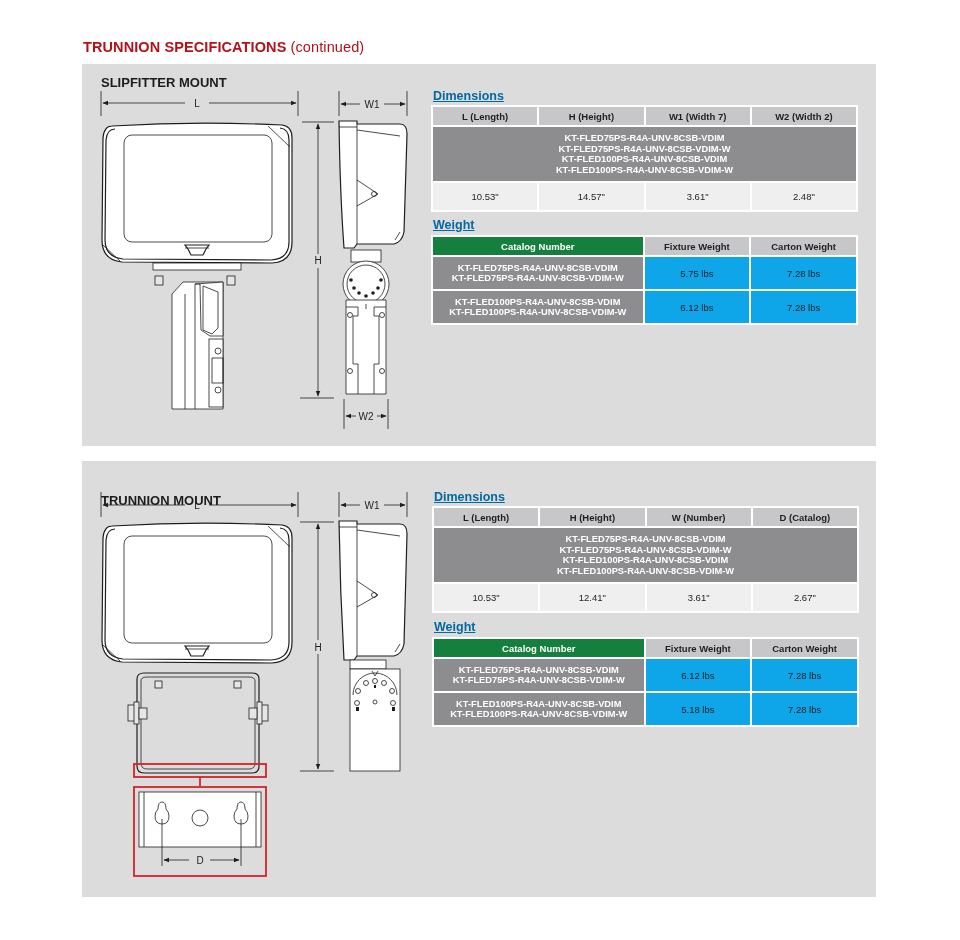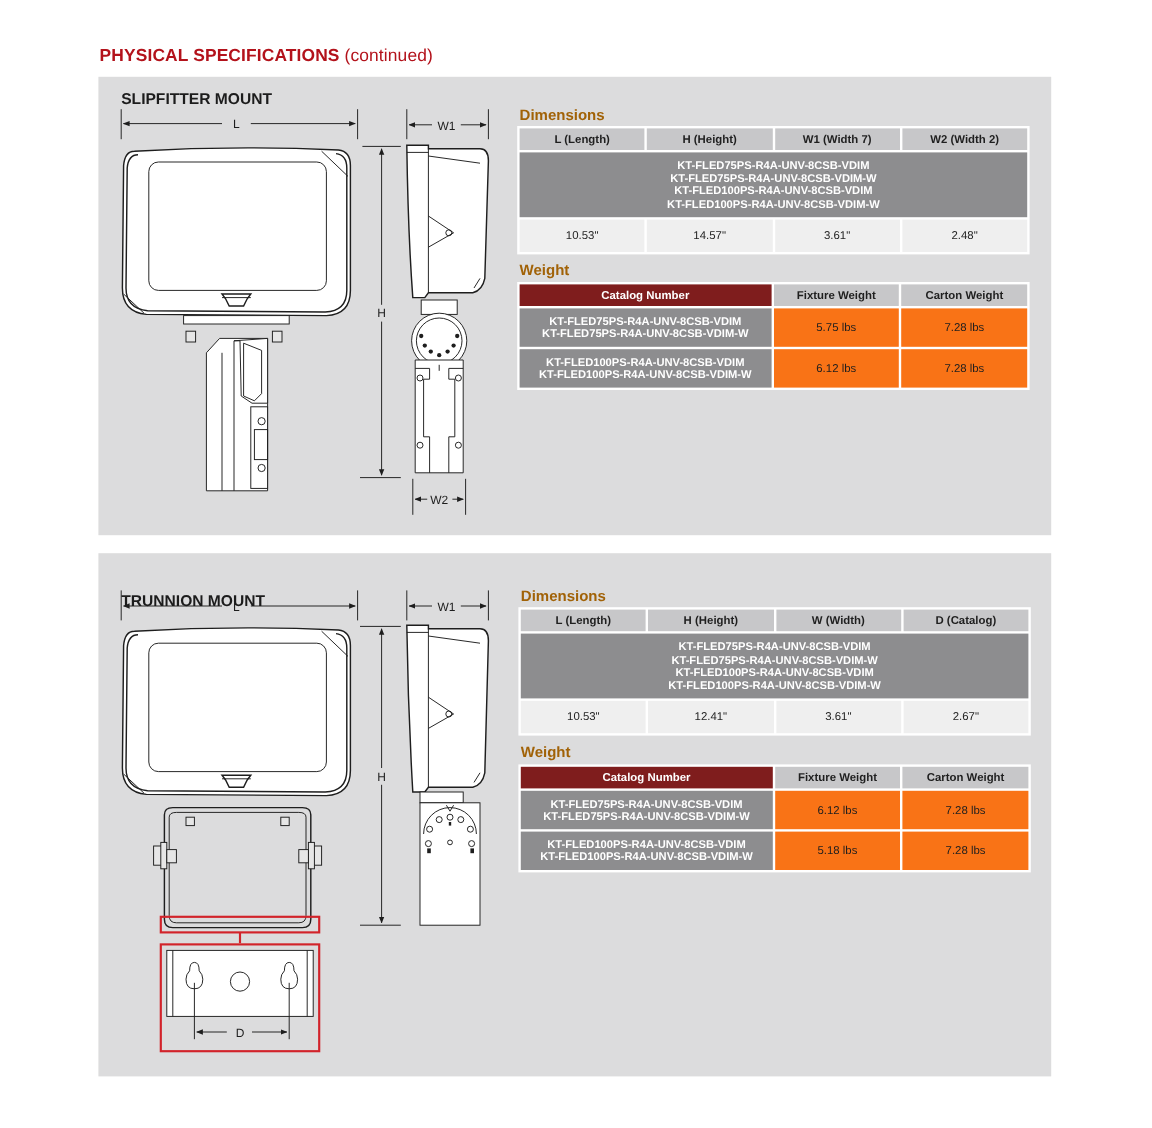--- a/index.html
+++ b/index.html
@@ -23,46 +23,46 @@
   svg.draw { position: absolute; left: 0; top: 0; overflow: visible; }
   .draw .ln { stroke: #1e1e1e; stroke-width: 1.2; fill: none; }
   .draw .lt { stroke: #1e1e1e; stroke-width: 0.8; fill: none; }
   .draw .wf { fill: #ffffff; stroke: #1e1e1e; stroke-width: 1.2; }
   .draw .wt { fill: #ffffff; stroke: #1e1e1e; stroke-width: 0.8; }
   .draw .gf { fill: #e6e6e6; stroke: #1e1e1e; stroke-width: 0.8; }
   .draw .blk { fill: #1e1e1e; }
   .draw .red { stroke: #d2232a; stroke-width: 1.8; fill: none; }
   .draw text.dim { font-family: "Liberation Sans", sans-serif; font-size: 10px; fill: #1e1e1e; }
   .section-h {
-    position: absolute; margin: 0; font-size: 12.5px; font-weight: bold; color: #a16207;
+    position: absolute; margin: 0; font-size: 12.5px; font-weight: bold; color: #0369a1; text-decoration: underline;
   }
   table.spec {
     position: absolute; border-collapse: separate; border-spacing: 2px; background: #ffffff;
     font-size: 9.5px; table-layout: fixed;
   }
   table.spec th {
     background: #c7c7c9; color: #1f1f1f; font-weight: bold; height: 18px; padding: 0;
     font-size: 9.5px;
   }
-  table.spec th.dark { background: #7f1d1d; color: #ffffff; margin-left: 24px; }
+  table.spec th.dark { background: #15803d; color: #ffffff; margin-left: 24px; }
   table.spec td { text-align: center; padding: 4px; color: #1f1f1f; }
   table.spec td.band {
     background: #8d8d8f; color: #ffffff; font-weight: bold; font-size: 9.3px; line-height: 10.5px; height: 46px;
   }
   table.spec td.val { background: #efefef; height: 19px; }
   table.spec td.cat {
     background: #8d8d8f; color: #ffffff; font-weight: bold; font-size: 9.3px; line-height: 10.5px; height: 24px;
   }
-  table.spec td.wv { background: #f97316; height: 24px; }
+  table.spec td.wv { background: #0ea5e9; height: 24px; }
   .cat span { display: block; }
 </style>
 </head>
 <body>
 
-<h1 class="page-title" style="color: rgb(179, 18, 27);"><span>PHYSICAL SPECIFICATIONS</span> <span class="sub">(continued)</span></h1>
+<h1 class="page-title" style="color: rgb(179, 18, 27);"><span>TRUNNION SPECIFICATIONS</span> <span class="sub">(continued)</span></h1>
 
 <div class="panel" id="panel-slip">
   <h2 class="mount-title" style="top:11px">SLIPFITTER MOUNT</h2>
 
   <svg class="draw" width="340" height="380">
     <defs>
       <marker id="ah" viewBox="0 0 10 10" refX="9" refY="5" markerWidth="7" markerHeight="7" orient="auto-start-reverse">
         <path d="M0,1 L10,5 L0,9 z" fill="#1e1e1e"></path>
       </marker>
     </defs>
@@ -327,21 +327,21 @@
     <colgroup>
         <col style="width:25%">
         <col style="width:25%">
         <col style="width:25%">
         <col style="width:25%">
       </colgroup>
     <tbody>
         <tr>
       <th>L (Length)</th>
       <th>H (Height)</th>
-      <th>W (Width)</th>
+      <th>W (Number)</th>
       <th>D (Catalog)</th>
     </tr>
     <tr>
       <td class="band" colspan="4">
         <span style="display:block">KT-FLED75PS-R4A-UNV-8CSB-VDIM</span>
         <span style="display:block">KT-FLED75PS-R4A-UNV-8CSB-VDIM-W</span>
         <span style="display:block">KT-FLED100PS-R4A-UNV-8CSB-VDIM</span>
         <span style="display:block">KT-FLED100PS-R4A-UNV-8CSB-VDIM-W</span>
       </td>
     </tr>

